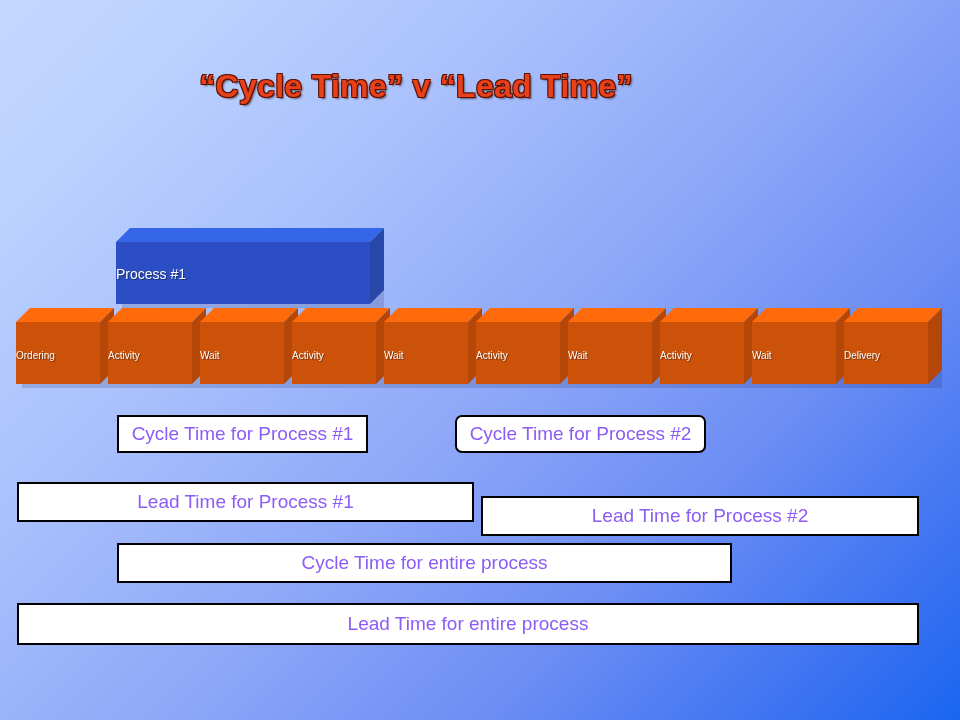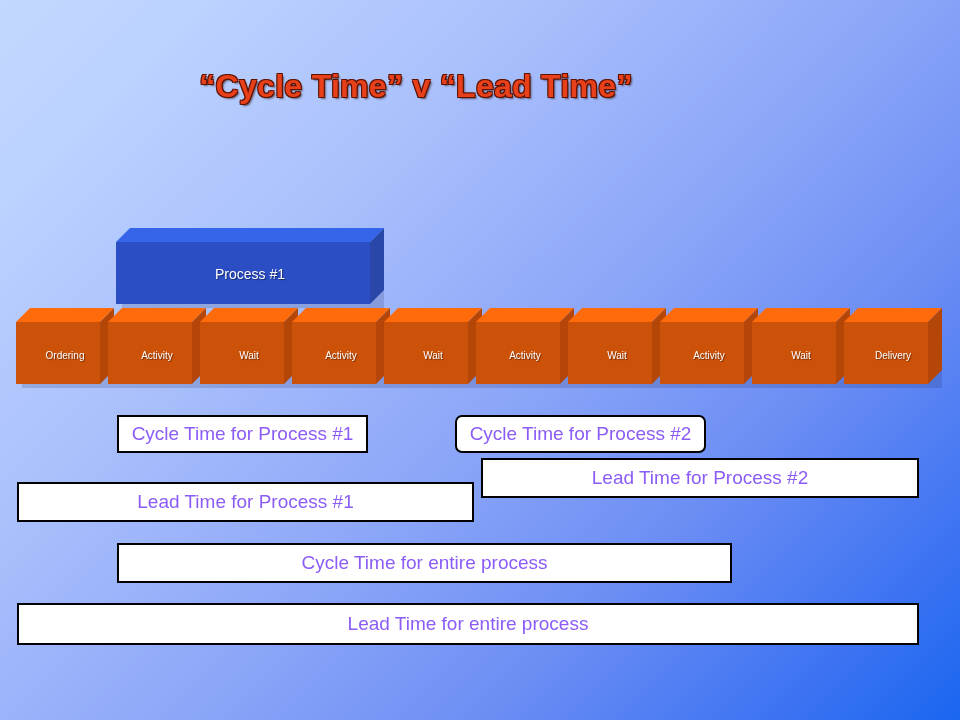--- a/index.html
+++ b/index.html
@@ -50,21 +50,21 @@
   }
 
   
   .box3d {
     position: absolute;
   }
   .box3d .label {
     position: absolute;
     left: 0;
     width: 100%;
-    text-align: center;
+    text-align: left;
     color: #ffffff;
     font-size: 14px;
     white-space: nowrap;
     text-shadow: 1px 1px 1px rgba(0,0,0,0.45);
   }
 
   
   .proc {
     height: 80px;
   }
@@ -233,19 +233,19 @@
     </svg>
     <div class="label">Delivery</div>
   </div>
 
   <div class="bar" style="left:117px; top:415px; width:251px; height:38px;">Cycle Time for Process #1</div>
 
   <div class="bar" style="left:455px; top:415px; width:251px; height:38px;border-radius:7px;">Cycle Time for Process #2</div>
 
   <div class="bar" style="left:17px; top:482px; width:457px; height:40px;">Lead Time for Process #1</div>
 
-  <div class="bar" style="left:481px; top:458px; width:438px; height:40px;">Lead Time for Process #2</div>
+  <div class="bar" style="left:481px; top:496px; width:438px; height:40px;">Lead Time for Process #2</div>
 
   <div class="bar" style="left:17px; top:603px; width:902px; height:42px;">Lead Time for entire process</div>
 
   <div class="bar" style="left:117px; top:543px; width:615px; height:40px;">Cycle Time for entire process</div>
 
 </div>
 
 </body></html>

